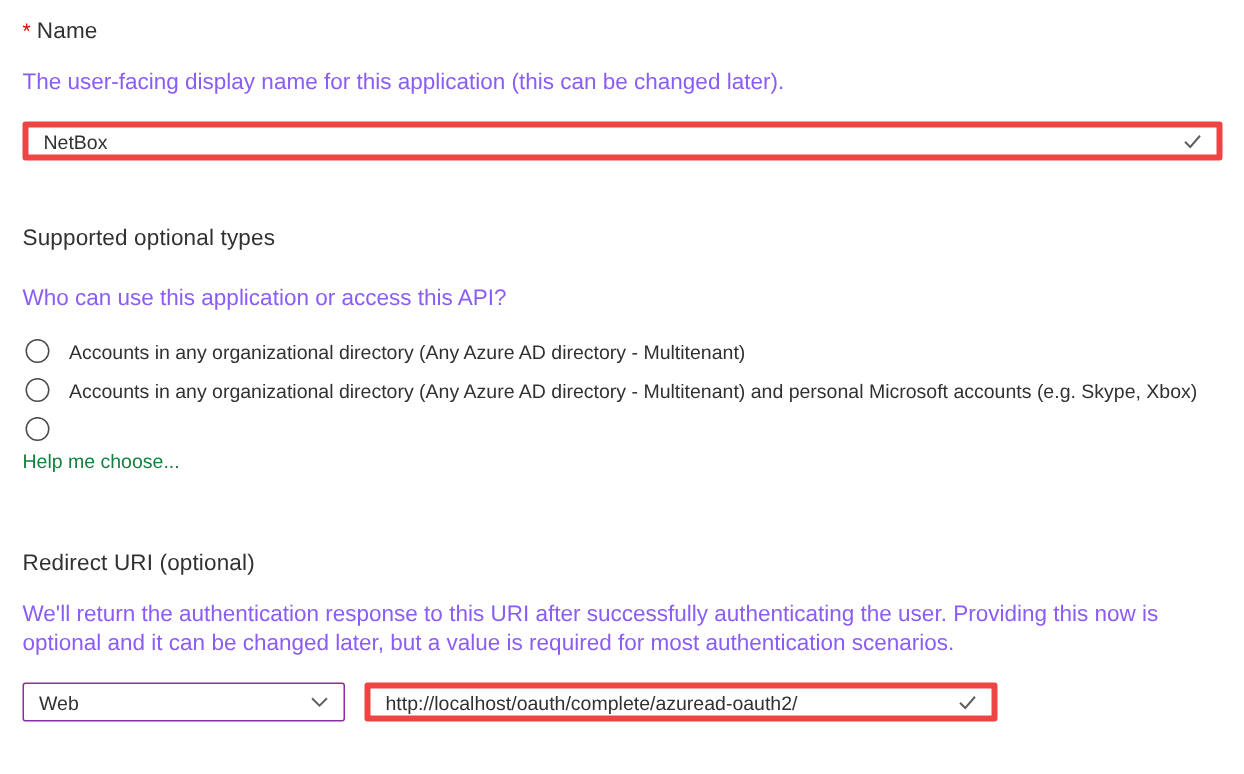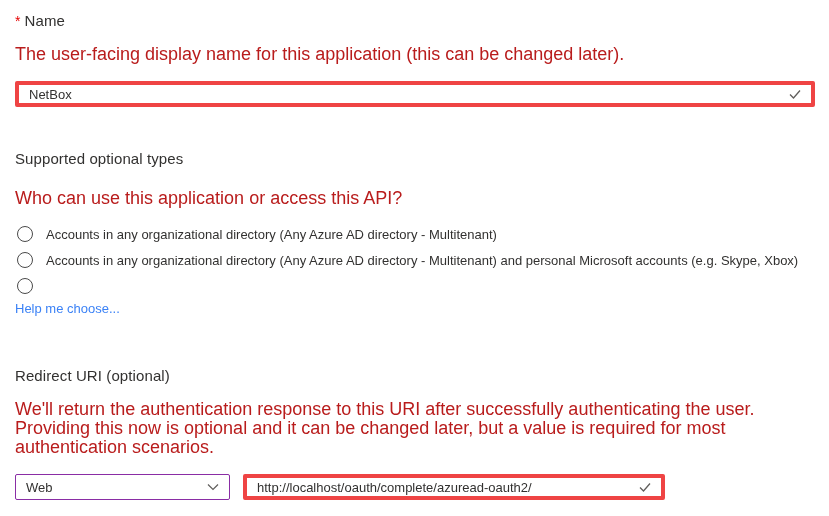--- a/index.html
+++ b/index.html
@@ -21,22 +21,22 @@
     font-weight: 400;
     color: #323130;
     letter-spacing: 0.1px;
   }
   .required-star {
     color: #e50000;
     margin-right: 4px;
     font-size: 14px;
   }
   .desc {
-    font-size: 18px;
-    color: #b91c1c;
+    font-size: 15px;
+    color: #8b5cf6;
     line-height: 19px;
   }
   
   .name-desc { margin-top: 16px; }
   .textbox {
     position: relative;
     margin-top: 17px;
     width: 800px;
     height: 26px;
     border: 4px solid #ef4444;
@@ -97,21 +97,21 @@
     border-radius: 50%;
     background: #0078d4;
   }
   .radio-label {
     font-size: 13px;
     color: #323130;
   }
   .help-link {
     display: inline-block;
     font-size: 13px;
-    color: #3b82f6;
+    color: #15803d;
     text-decoration: none;
     cursor: pointer;
   }
   
   .redirect-title { margin-top: 50px; }
   .redirect-desc {
     margin-top: 16px;
     max-width: 801px;
   }
   .uri-row {

